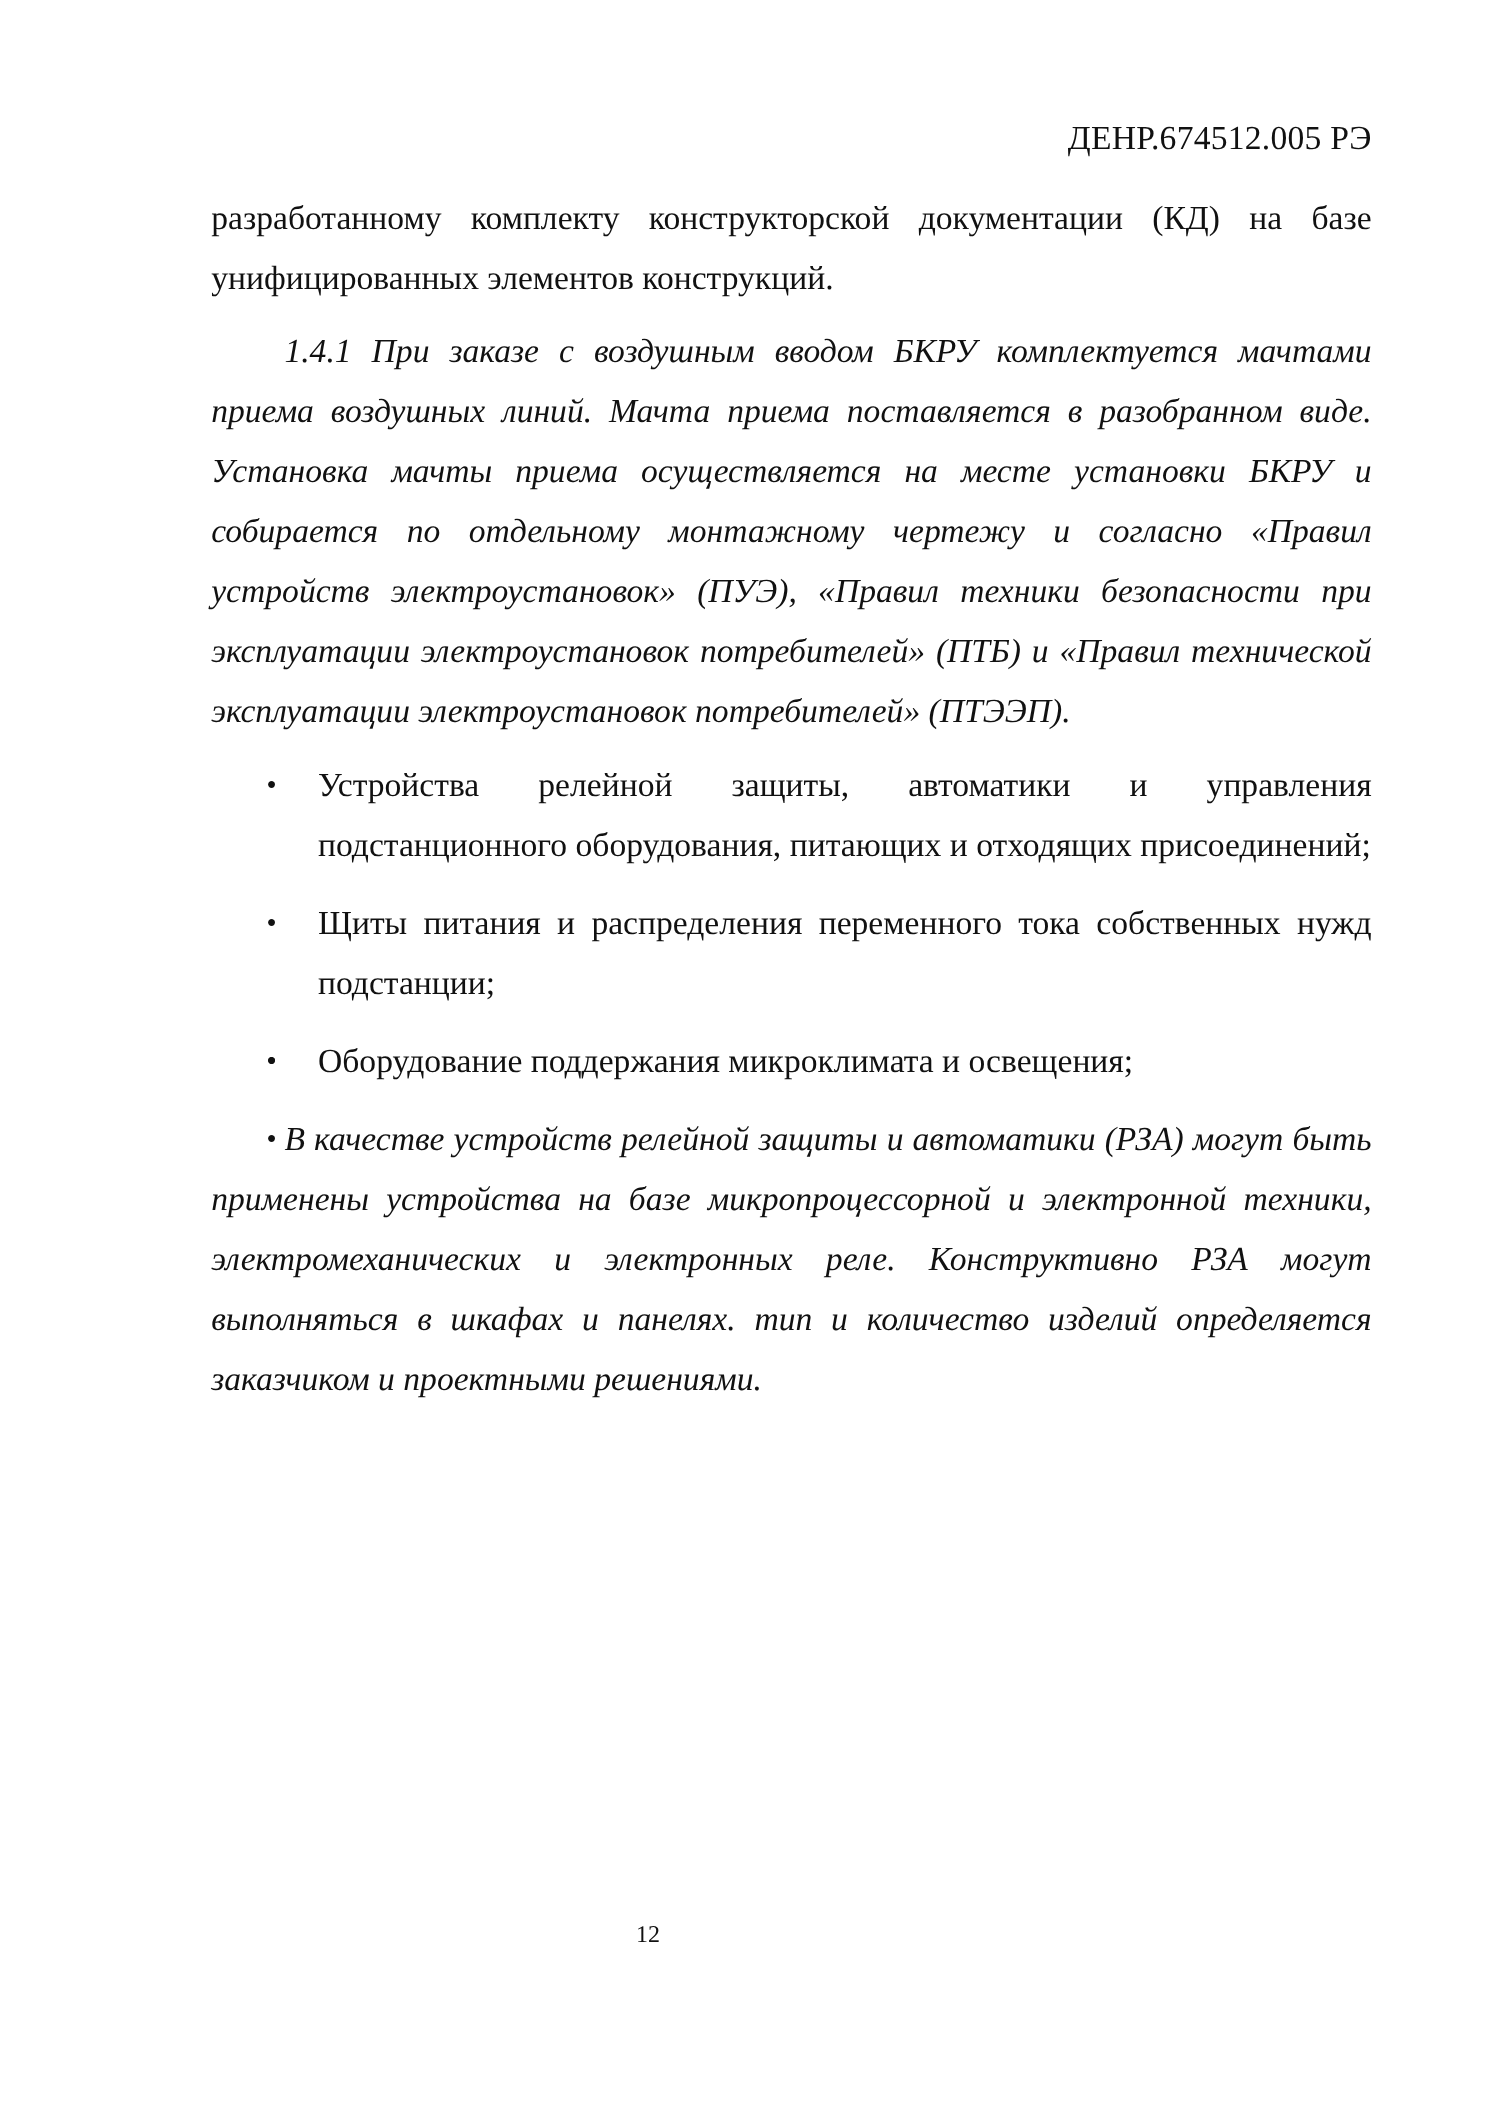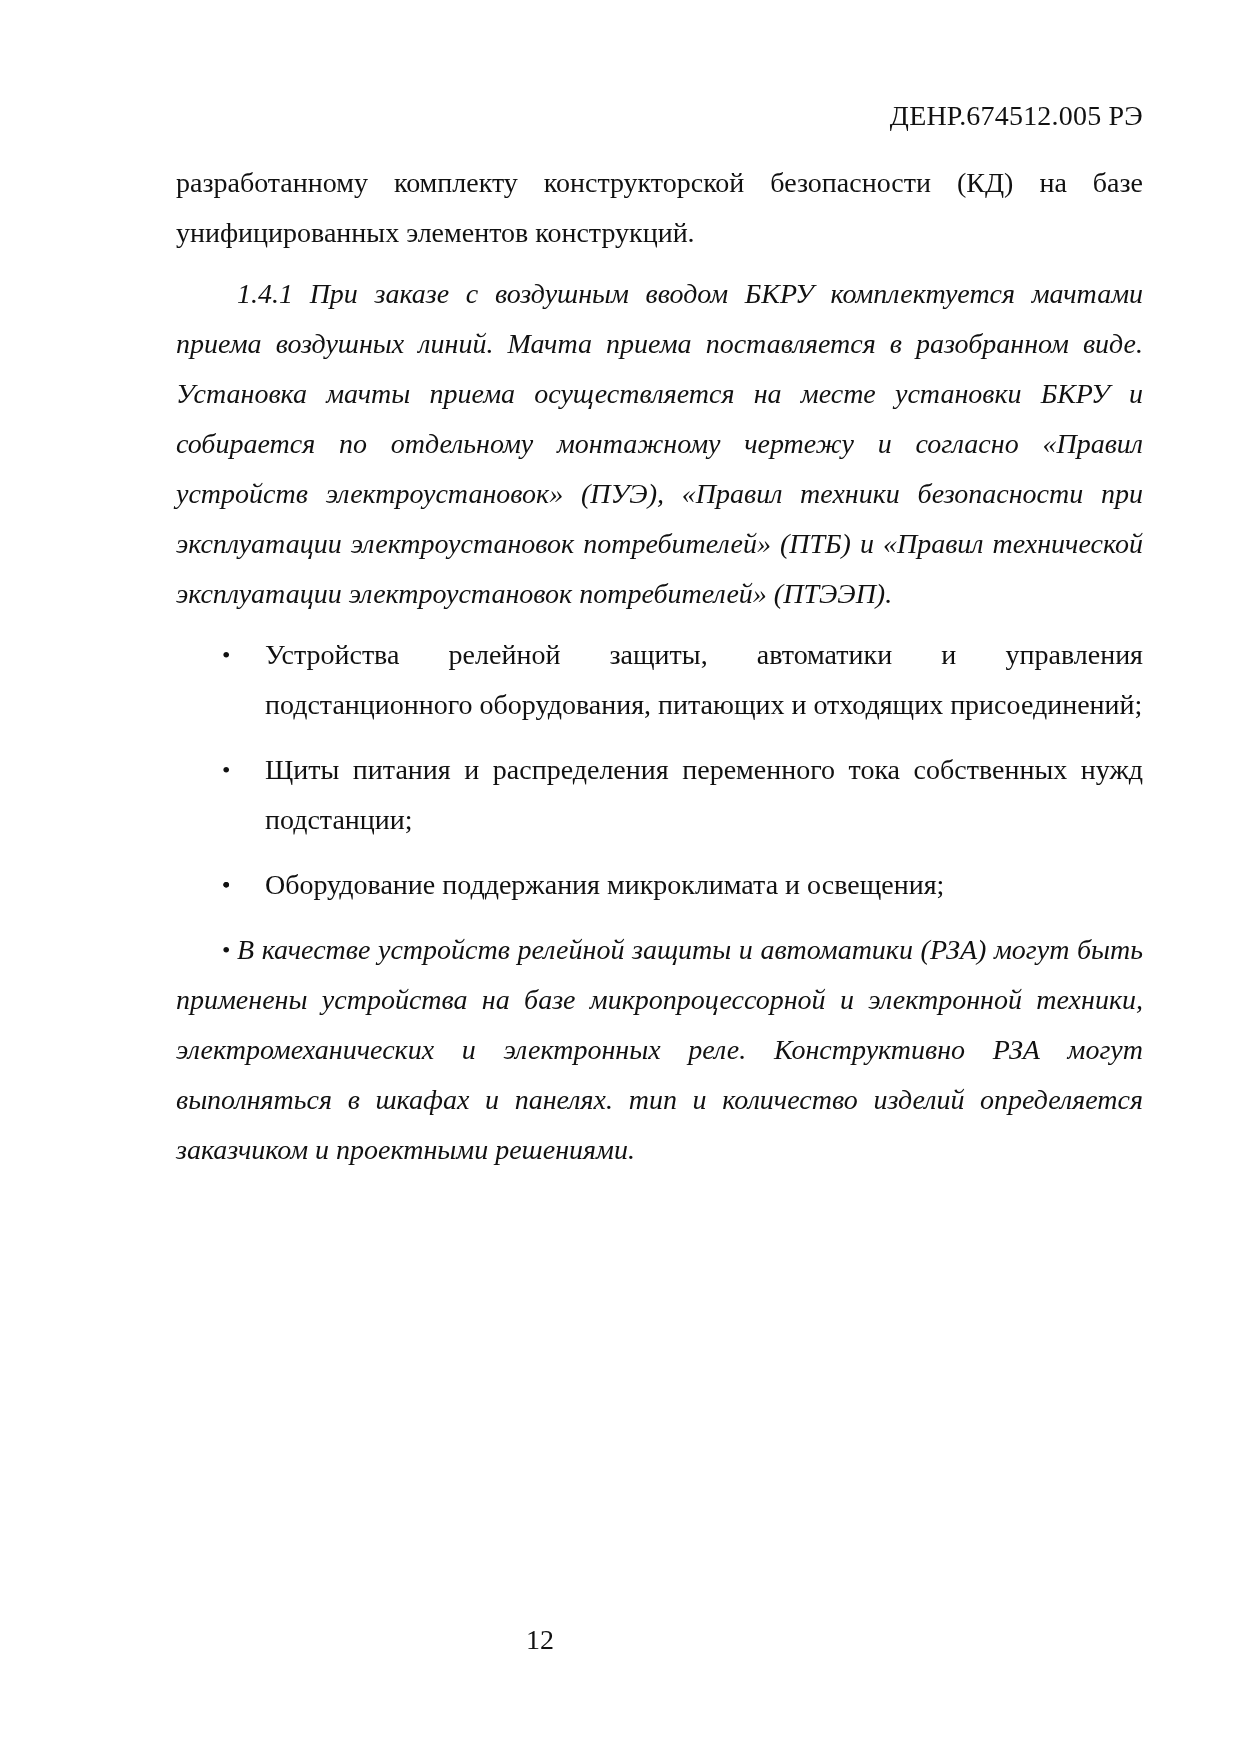--- a/index.html
+++ b/index.html
@@ -67,35 +67,34 @@
       width: 12px;
       text-align: center;
       font-size: 24px;
     }
     .page-number {
       position: absolute;
       top: 1592px;
       left: 0;
       width: 1080px;
       text-align: center;
-      font-size: 28px;
+      font-size: 20px;
       line-height: 40px;
-      margin-top: 28px;
     }
   </style>
 </head>
 <body>
 
 <div class="page">
 
   <div class="doc-code">ДЕНР.674512.005 РЭ</div>
 
   <div class="body">
 
-    <p class="para">разработанному комплекту конструкторской безопасности (КД) на базе унифицированных элементов конструкций.</p>
+    <p class="para">разработанному комплекту конструкторской документации (КД) на базе унифицированных элементов конструкций.</p>
 
     <p class="para indent">1.4.1 При заказе с воздушным вводом БКРУ комплектуется мачтами приема воздушных линий. Мачта приема поставляется в разобранном виде. Установка мачты приема осуществляется на месте установки БКРУ и собирается по отдельному монтажному чертежу и согласно «Правил устройств электроустановок» (ПУЭ), «Правил техники безопасности при эксплуатации электроустановок потребителей» (ПТБ) и «Правил технической эксплуатации электроустановок потребителей» (ПТЭЭП).</p>
 
 
     <ul class="list">
       <li class="list-item">
         <span class="bullet">•</span>
         <span>Устройства релейной защиты, автоматики и управления подстанционного оборудования, питающих и отходящих присоединений;</span>
       </li>
       <li class="list-item">

